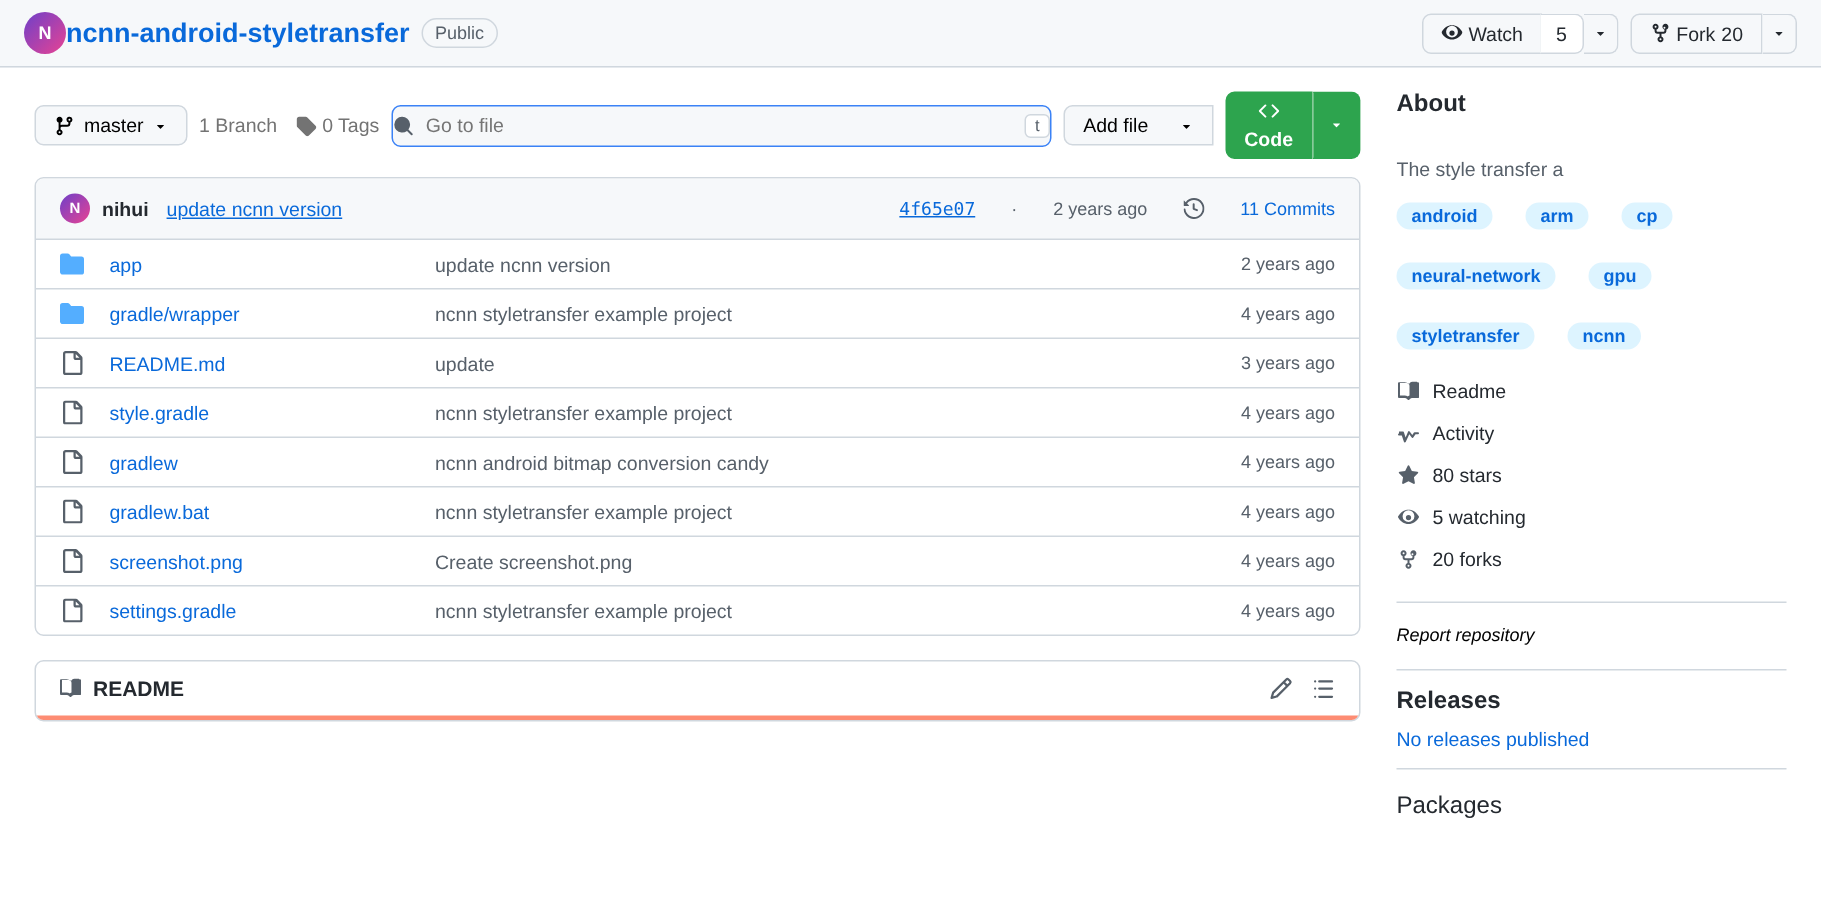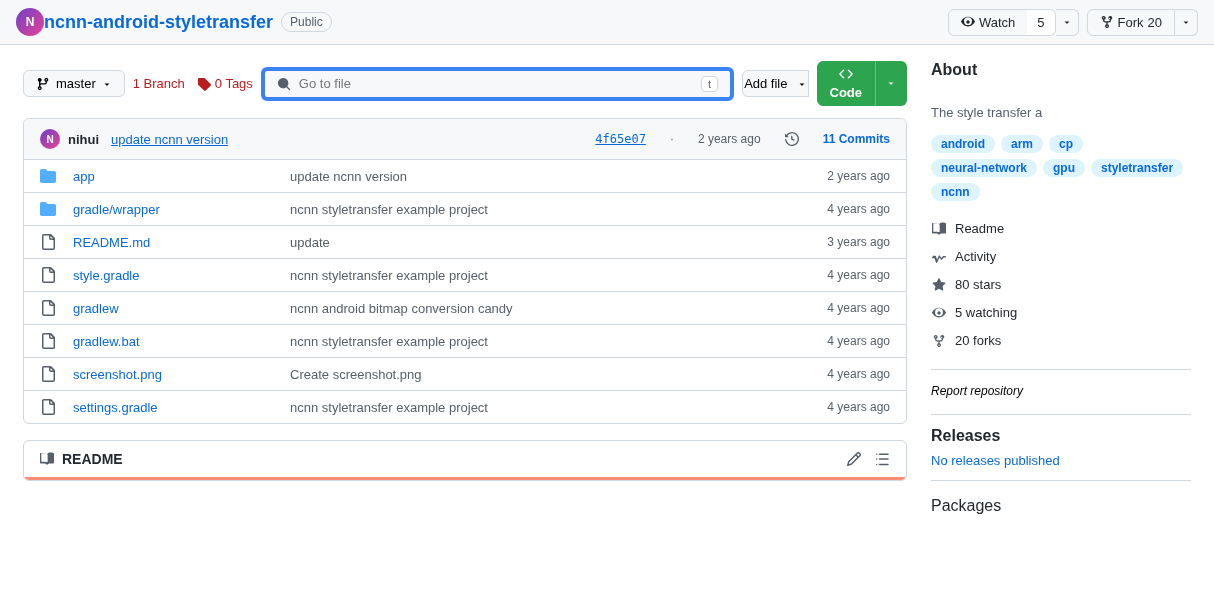--- a/index.html
+++ b/index.html
@@ -15,55 +15,55 @@
     .btn-group .btn { border-radius: 6px 0 0 6px; }
     .btn-group .btn-count { border-radius: 0 6px 6px 0; border-left: none; }
     
     .main-layout { display: flex; gap: 0; padding: 16px; max-width: 1200px; margin: 0 auto; }
     .content-area { flex: 1; margin-right: 24px; }
     .sidebar { width: 260px; flex-shrink: 0; }
     
     .toolbar { display: flex; align-items: center; gap: 8px; margin-bottom: 12px; flex-wrap: wrap; }
     .branch-btn { display: flex; align-items: center; gap: 6px; border: 1px solid #d0d7de; border-radius: 6px; padding: 5px 12px; background: #f6f8fa; cursor: pointer; font-size: 13px; }
     .branch-info { display: flex; gap: 12px; font-size: 13px; color: #57606a; align-items: center; }
-    .branch-info a { color: #b91c1c; text-decoration: none; display: flex; align-items: center; gap: 4px; }
-    .search-bar { flex: 1; display: flex; align-items: center; border: 4px solid #3b82f6; border-radius: 6px; padding: 5px 12px; background: #f6f8fa; gap: 8px; min-width: 200px; }
+    .branch-info a { color: #737373; text-decoration: none; display: flex; align-items: center; gap: 4px; }
+    .search-bar { flex: 1; display: flex; align-items: center; border: 1px solid #3b82f6; border-radius: 6px; padding: 5px 0; background: #f6f8fa; gap: 8px; min-width: 200px; }
     .search-bar input { border: none; background: transparent; outline: none; flex: 1; font-size: 13px; color: #57606a; }
     .keyboard-shortcut { border: 1px solid #d0d7de; border-radius: 4px; padding: 1px 6px; font-size: 11px; color: #57606a; background: #fff; }
-    .add-file-btn { display: flex; align-items: center; border: 1px solid #d0d7de; border-radius: 6px 0 0 6px; padding: 5px 1px; background: #f6f8fa; cursor: pointer; font-size: 13px; gap: 9px; }
+    .add-file-btn { display: flex; align-items: center; border: 1px solid #d0d7de; border-radius: 6px 0 0 6px; padding: 5px 12px; background: #f6f8fa; cursor: pointer; font-size: 13px; gap: 20px; }
     .code-btn { display: flex; align-items: center; background: #2da44e; color: #fff; border: 1px solid #2da44e; border-radius: 6px 0 0 6px; padding: 5px 12px; cursor: pointer; font-size: 13px; gap: 4px; font-weight: 600; flex-direction: column; }
     .code-btn-dropdown { background: #2da44e; border: 1px solid #2da44e; border-left: 1px solid rgba(255,255,255,0.3); border-radius: 0 6px 6px 0; padding: 5px 10px; cursor: pointer; color: #fff; }
     
     .file-table { border: 1px solid #d0d7de; border-radius: 6px; overflow: hidden; }
     .commit-header { display: flex; align-items: center; padding: 10px 16px; background: #f6f8fa; border-bottom: 1px solid #d0d7de; gap: 8px; }
     .commit-user { font-weight: 600; font-size: 13px; color: #24292f; margin-right: 4px; }
     .commit-message { font-size: 13px; color: #0969da; }
     .commit-meta { margin-left: auto; display: flex; align-items: center; gap: 24px; font-size: 12px; color: #57606a; }
     .commit-hash { color: #0969da; font-family: monospace; font-size: 12px; }
-    .commits-link { display: flex; align-items: center; gap: 4px; color: #0969da; font-size: 12px; text-decoration: none; font-weight: 700; }
+    .commits-link { display: flex; align-items: center; gap: 4px; color: #0969da; font-size: 12px; text-decoration: none; font-weight: 400; }
     
     .file-row { display: flex; align-items: center; padding: 8px 16px; border-bottom: 1px solid #d0d7de; gap: 17px; }
     .file-row:last-child { border-bottom: none; }
     .file-icon { width: 16px; height: 16px; flex-shrink: 0; display: flex; align-items: center; justify-content: center; color: #57606a; }
     .file-name { flex: 0 0 200px; font-size: 13px; }
     .file-name a { color: #0969da; text-decoration: none; }
     .file-commit { flex: 1; font-size: 13px; color: #57606a; }
     .file-commit a { color: #57606a; text-decoration: none; }
     .file-time { font-size: 12px; color: #57606a; text-align: right; flex: 0 0 100px; }
     
     .readme-section { border: 1px solid #d0d7de; border-radius: 6px; margin-top: 16px; overflow: hidden; }
     .readme-header { display: flex; align-items: center; padding: 10px 16px; border-bottom: 3px solid #fd8c73; gap: 8px; }
     .readme-title { font-weight: 600; font-size: 14px; }
     .readme-actions { margin-left: auto; display: flex; gap: 12px; color: #57606a; }
     
     
     .about-section { margin-bottom: 16px; }
     .about-title { font-weight: 600; font-size: 16px; margin-bottom: 24px; }
     .about-desc { font-size: 13px; color: #57606a; margin-bottom: 12px; line-height: 1.5; }
-    .tags { display: flex; flex-wrap: wrap; gap: 6px; margin-bottom: 16px; }
+    .tags { display: flex; flex-wrap: wrap; gap: 22px; margin-bottom: 16px; }
     .tag { background: #ddf4ff; color: #0969da; border-radius: 20px; padding: 2px 10px; font-size: 12px; font-weight: 600; }
     .sidebar-links { display: flex; flex-direction: column; gap: 4px; margin-bottom: 16px; }
     .sidebar-link { display: flex; align-items: center; gap: 8px; font-size: 13px; color: #24292f; padding: 4px 0; text-decoration: none; }
     .sidebar-link-icon { width: 16px; height: 16px; display: flex; align-items: center; justify-content: center; color: #57606a; }
     .sidebar-divider { border: none; border-top: 1px solid #d0d7de; margin: 12px 0; }
     .report-link { font-size: 12px; color: #000000; text-decoration: none; font-style: italic; }
     .releases-section { margin-top: 8px; }
     .releases-title { font-weight: 600; font-size: 16px; margin-bottom: 8px; }
     .no-releases { font-size: 13px; color: #0969da; }
     .packages-title { font-weight: 400; font-size: 16px; margin-top: 16px; }

